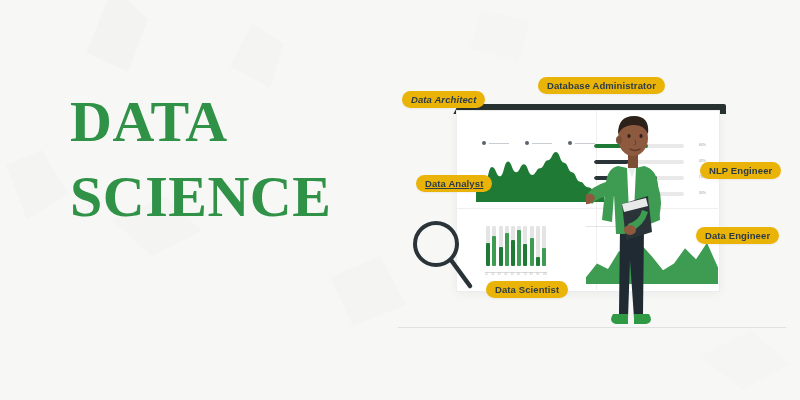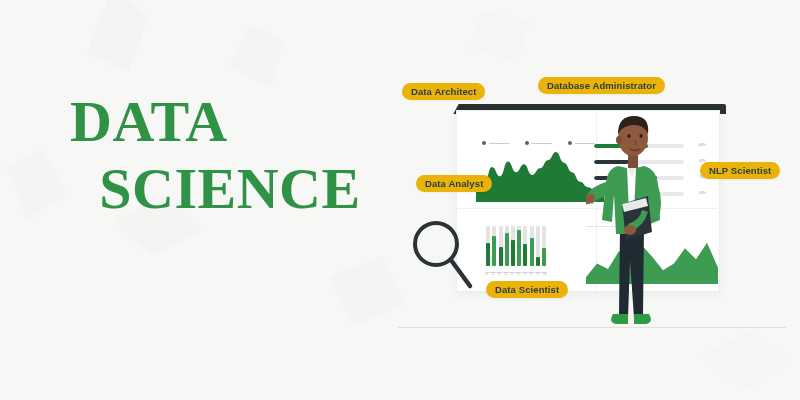--- a/index.html
+++ b/index.html
@@ -26,21 +26,21 @@
        clip-path:polygon(0 44%,56% 0,100% 56%,48% 100%);}
   .bg7{left:470px;top:10px;width:60px;height:52px;background:#f4f4f2;
        clip-path:polygon(20% 0,100% 22%,80% 100%,0 74%);}
 
   
   #headline{position:absolute;left:70px;top:92px;width:320px;font-family:Liberation Serif, serif;}
   .hl-line{
     color:#2f9247;font-weight:700;letter-spacing:.5px;line-height:1.02;
     font-size:58px;
   }
-  .hl-line.second{margin-top:8px;text-align:center;}
+  .hl-line.second{margin-top:16px;}
 
   
   #illus{position:absolute;left:390px;top:60px;width:400px;height:290px;}
 
   
   #card{
     position:absolute;left:66px;top:50px;width:262px;height:180px;
     background:#ffffff;border:1px solid #ececec;
     box-shadow:0 2px 10px rgba(0,0,0,.05);
   }
@@ -95,23 +95,23 @@
 
   
   #person{position:absolute;left:196px;top:48px;width:90px;height:228px;}
 
   
   .tag{
     position:absolute;background:#eab308;color:#2c3c46;
     border-radius:9px;padding:3px 9px;font-size:9.5px;font-weight:700;
     white-space:nowrap;letter-spacing:.1px;box-shadow:0 1px 2px rgba(0,0,0,.05);
   }
-  .tag.t-arch{left:12px;top:23px;}
+  .tag.t-arch{left:12px;top:31px;font-style:italic;}
   .tag.t-dba{left:148px;top:17px;}
-  .tag.t-analyst{left:26px;top:115px;}
+  .tag.t-analyst{left:26px;top:115px;text-decoration:underline;}
   .tag.t-nlp{left:310px;top:102px;}
   .tag.t-deng{left:306px;top:167px;}
   .tag.t-dsci{left:96px;top:221px;}
 </style>
 </head>
 <body>
 
 <div id="stage">
 
   <div class="bgshape bg1"></div>
@@ -276,17 +276,18 @@
       <ellipse cx="55" cy="28" rx="1.6" ry="1.9" fill="#2d2119"></ellipse>
       <path d="M49 32 Q51 36 48 37" fill="none" stroke="#6d4230" stroke-width="1.2"></path>
       <path d="M44 41 Q49 44 54 41" fill="none" stroke="#5d3627" stroke-width="1.3" stroke-linecap="round"></path>
     </svg>
 
     <div id="ground"></div>
 
     <div class="tag t-arch">Data Architect</div>
     <div class="tag t-dba">Database Administrator</div>
     <div class="tag t-analyst">Data Analyst</div>
-    <div class="tag t-nlp">NLP Scientist</div>
+    <div class="tag t-nlp">NLP Engineer</div>
+    <div class="tag t-deng">Data Engineer</div>
     <div class="tag t-dsci">Data Scientist</div>
 
   </div>
 </div>
 
 </body></html>

